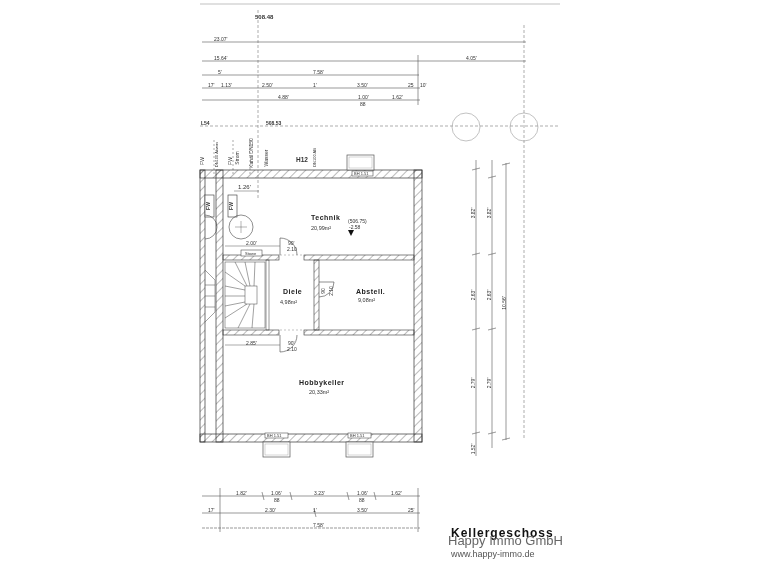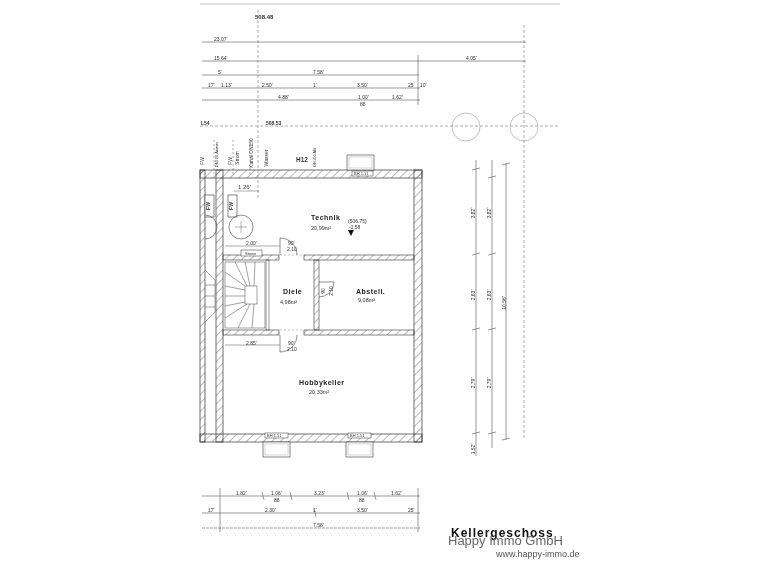--- a/index.html
+++ b/index.html
@@ -2,21 +2,21 @@
 <html><head>
 <meta charset="utf-8">
 <style>
   html,body{margin:0;padding:0;background:#fff;}
   body{width:768px;height:567px;position:relative;overflow:hidden;font-family:"Liberation Sans",sans-serif;color:#222;}
   .t{position:absolute;font-size:5px;color:#333;white-space:nowrap;font-family:"Liberation Sans",sans-serif;}
   .room-name{position:absolute;font-size:7px;font-weight:bold;color:#222;letter-spacing:0.5px;white-space:nowrap;}
   .room-area{position:absolute;font-size:5.5px;color:#333;white-space:nowrap;}
   .title{position:absolute;font-size:12px;font-weight:bold;color:#111;letter-spacing:1px;white-space:nowrap;}
   .wm1{position:absolute;font-size:13px;color:#666;white-space:nowrap;}
-  .wm2{position:absolute;font-size:9px;color:#555;white-space:nowrap;margin-left:45px;}
+  .wm2{position:absolute;font-size:9px;color:#555;white-space:nowrap;}
   svg{position:absolute;left:0;top:0;}
 </style>
 </head>
 <body>
 
 <svg width="768" height="567" viewBox="0 0 768 567">
   <defs>
     <pattern id="hatch" patternUnits="userSpaceOnUse" width="6" height="6" patternTransform="rotate(45)">
       <line x1="0" y1="0" x2="0" y2="6" stroke="#555" stroke-width="0.8"></line>
     </pattern>

